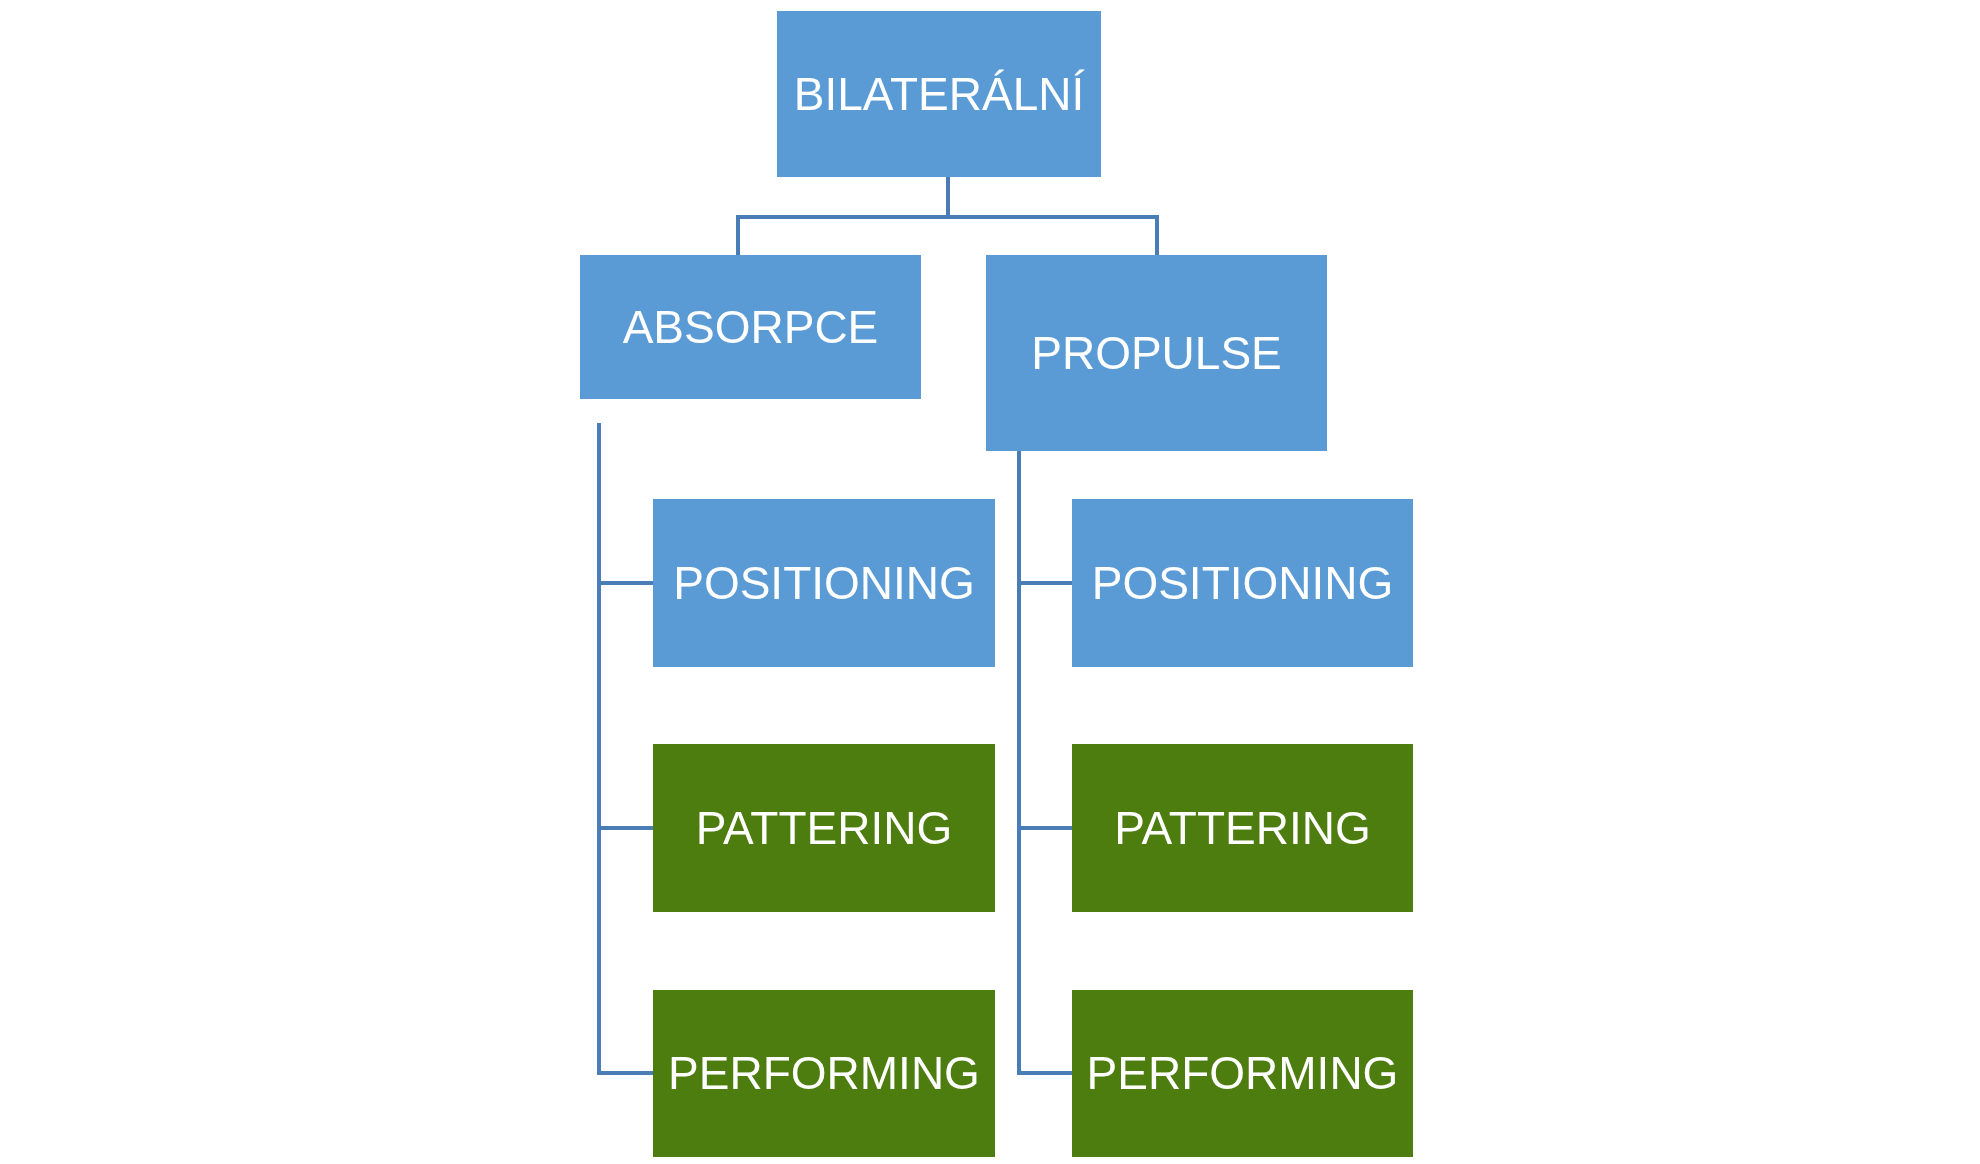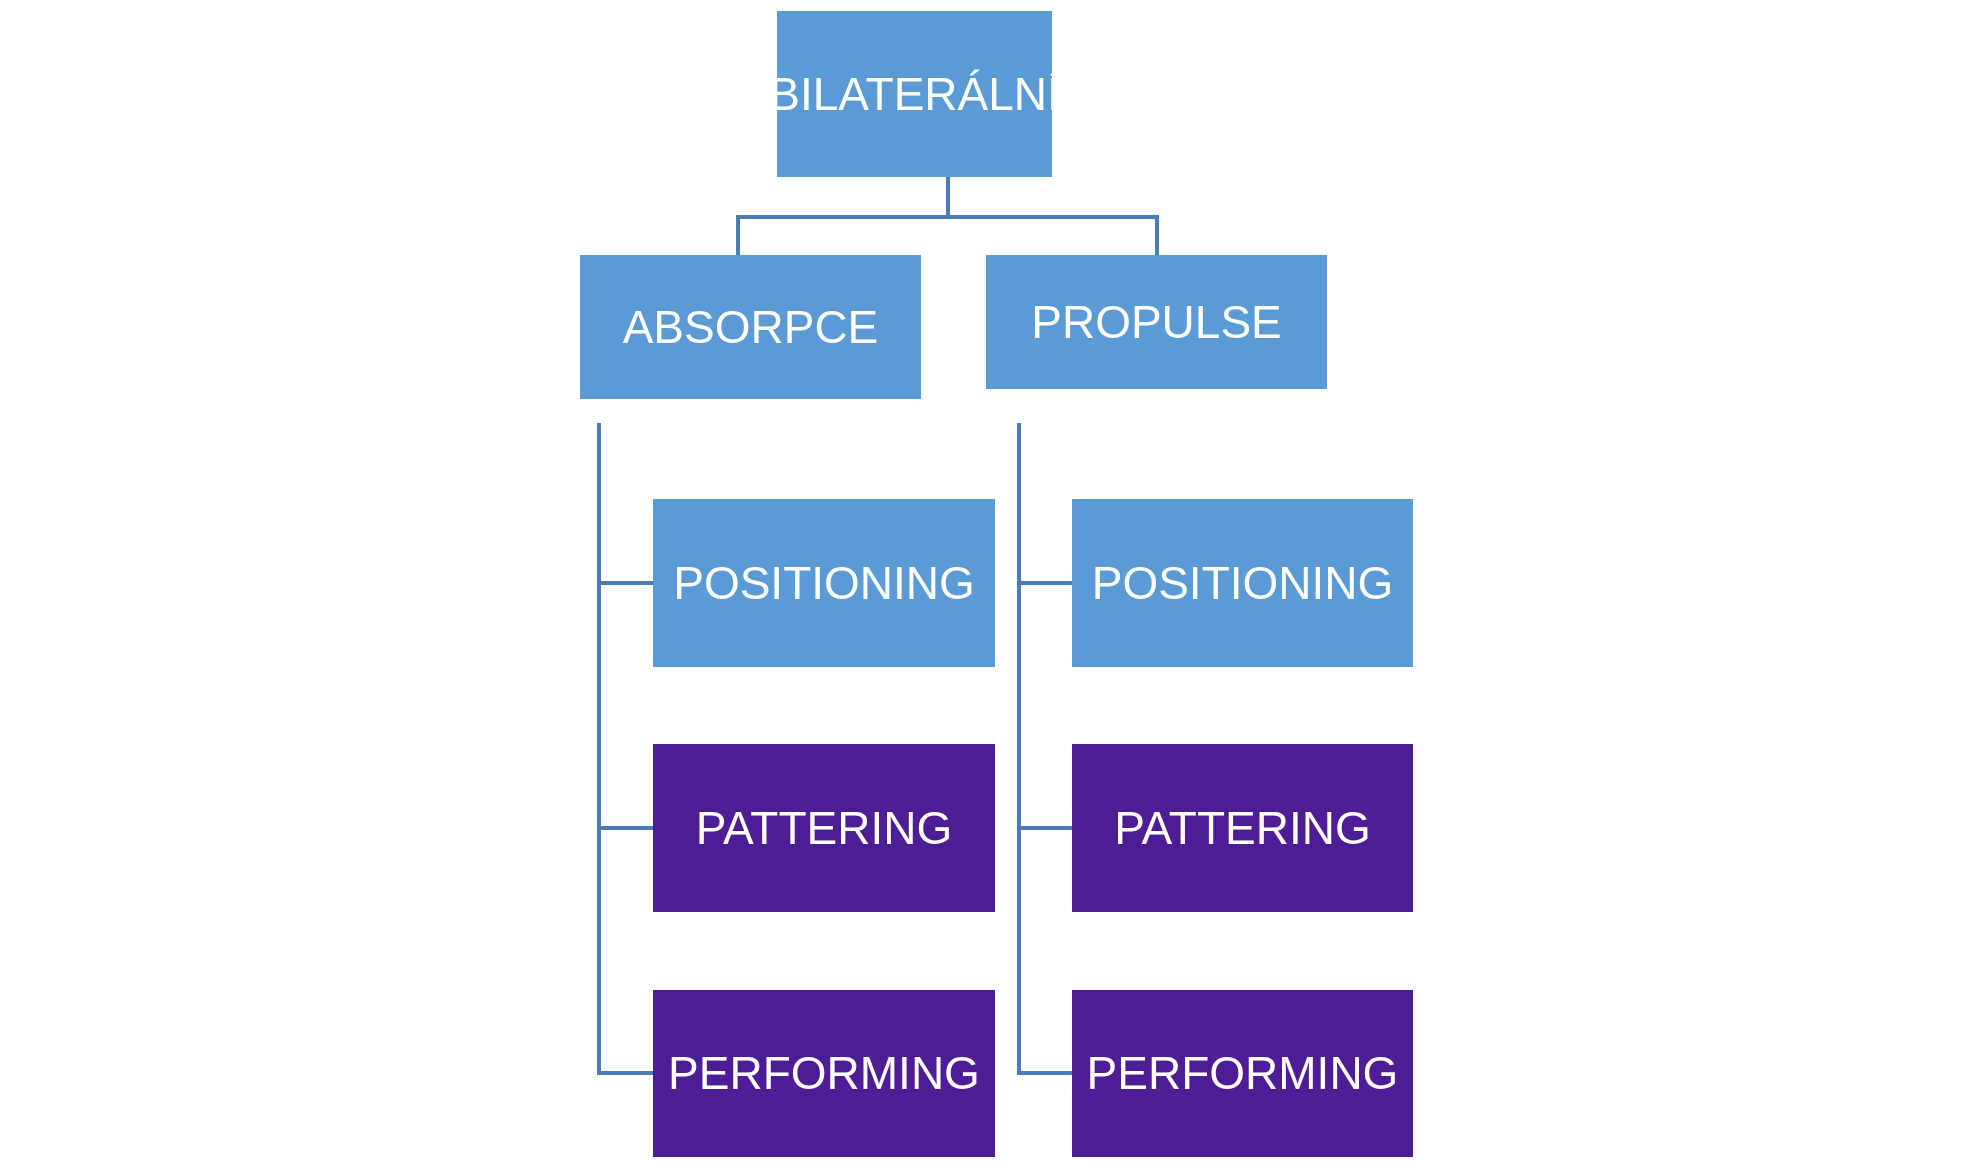--- a/index.html
+++ b/index.html
@@ -21,31 +21,31 @@
     align-items: center;
     justify-content: center;
     text-align: center;
     color: #ffffff;
     font-size: 46px;
     line-height: 1.18;
     white-space: nowrap;
     user-select: none;
   }
   .node.blue   { background: #5B9BD5; }
-  .node.orange { background: #4c1d95; align-items: center; }
+  .node.orange { background: #4d7c0f; align-items: center; }
 
   .conn {
     position: absolute;
     background: #4A7DB5;
   }
 
   
-  .root        { left: 777px;  top: 11px;  width: 275px; height: 166px; white-space: normal; }
+  .root        { left: 777px;  top: 11px;  width: 324px; height: 166px; white-space: normal; }
   .absorpce    { left: 568px;  top: 255px; width: 341px; height: 144px; margin-left: 12px; }
-  .propulse    { left: 986px;  top: 255px; width: 341px; height: 134px; }
+  .propulse    { left: 986px;  top: 255px; width: 341px; height: 196px; }
 
   .l-positioning { left: 653px;  top: 499px; width: 342px; height: 168px; }
   .l-pattering   { left: 653px;  top: 744px; width: 342px; height: 168px; }
   .l-performing  { left: 653px;  top: 990px; width: 342px; height: 167px; }
 
   .r-positioning { left: 1072px; top: 499px; width: 341px; height: 168px; }
   .r-pattering   { left: 1072px; top: 744px; width: 341px; height: 168px; }
   .r-performing  { left: 1072px; top: 990px; width: 341px; height: 167px; }
 
   

